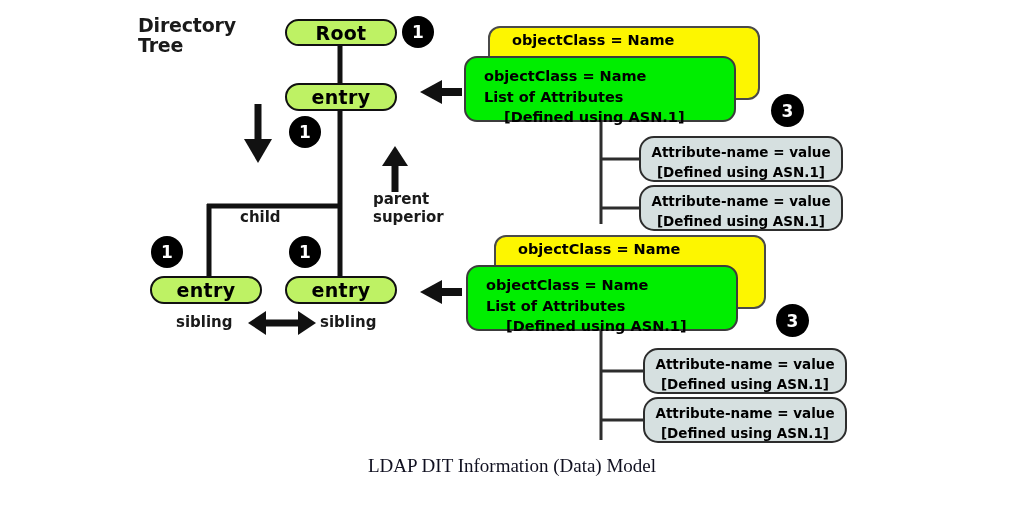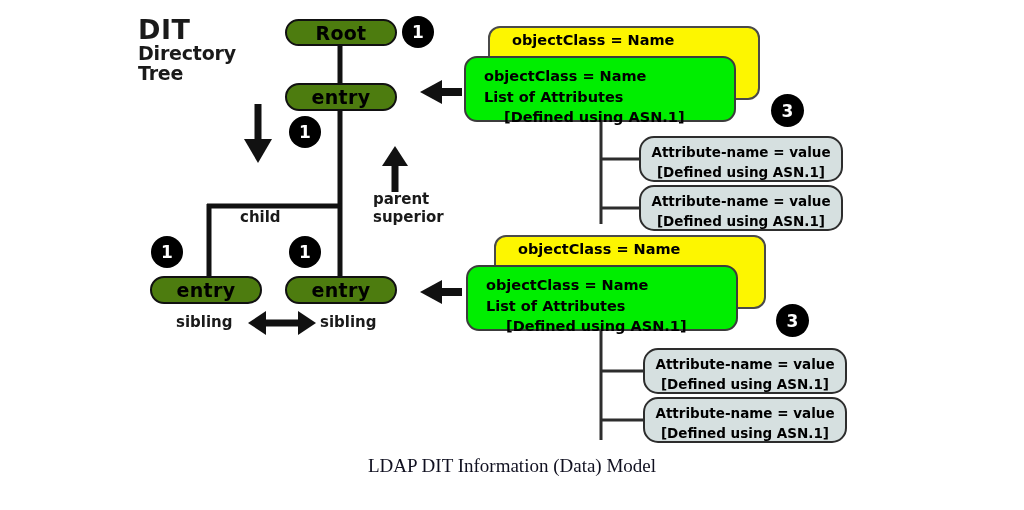--- a/index.html
+++ b/index.html
@@ -41,21 +41,21 @@
   .title-sub {
     font-size: 19px;
     font-weight: bold;
     letter-spacing: -0.2px;
   }
 
   
   .node {
     position: absolute;
     box-sizing: border-box;
-    background: #4d7c0f;
+    background: #bef264;
     border: 2.5px solid #111111;
     border-radius: 16px;
     color: #000000;
     font-size: 19px;
     font-weight: bold;
     display: flex;
     align-items: center;
     justify-content: center;
     letter-spacing: 0.3px;
   }
@@ -190,21 +190,20 @@
     <line x1="601" y1="122" x2="601" y2="224" stroke="#2d2d2d" stroke-width="3"></line>
     <line x1="601" y1="159" x2="641" y2="159" stroke="#2d2d2d" stroke-width="3"></line>
     <line x1="601" y1="208" x2="641" y2="208" stroke="#2d2d2d" stroke-width="3"></line>
 
     <line x1="601" y1="322" x2="601" y2="440" stroke="#2d2d2d" stroke-width="3"></line>
     <line x1="601" y1="371" x2="645" y2="371" stroke="#2d2d2d" stroke-width="3"></line>
     <line x1="601" y1="420" x2="645" y2="420" stroke="#2d2d2d" stroke-width="3"></line>
   </svg>
 
   <div class="title-block">
-    <div class="title-main">DIT</div>
     <div class="title-sub">Directory</div>
     <div class="title-sub">Tree</div>
   </div>
 
   <div class="node" style="left:285px; top:19px; width:112px; height:27px;">
     <span>Root</span>
   </div>
 
   <div class="node" style="left:285px; top:83px; width:112px; height:28px;">
     <span>entry</span>

